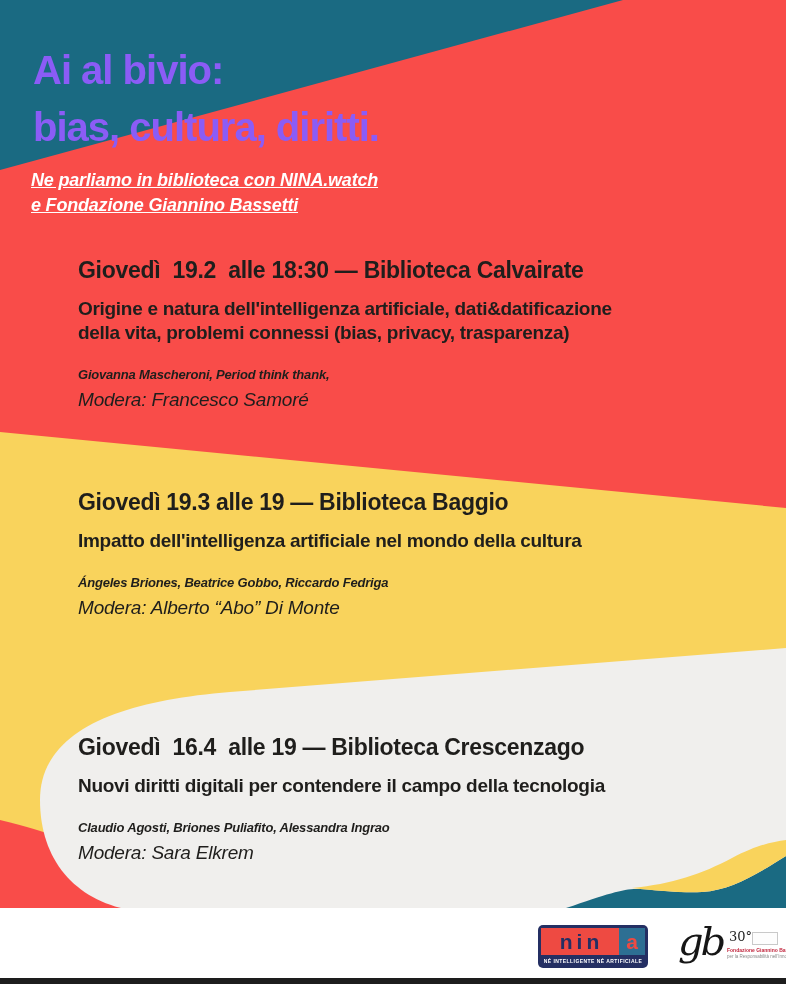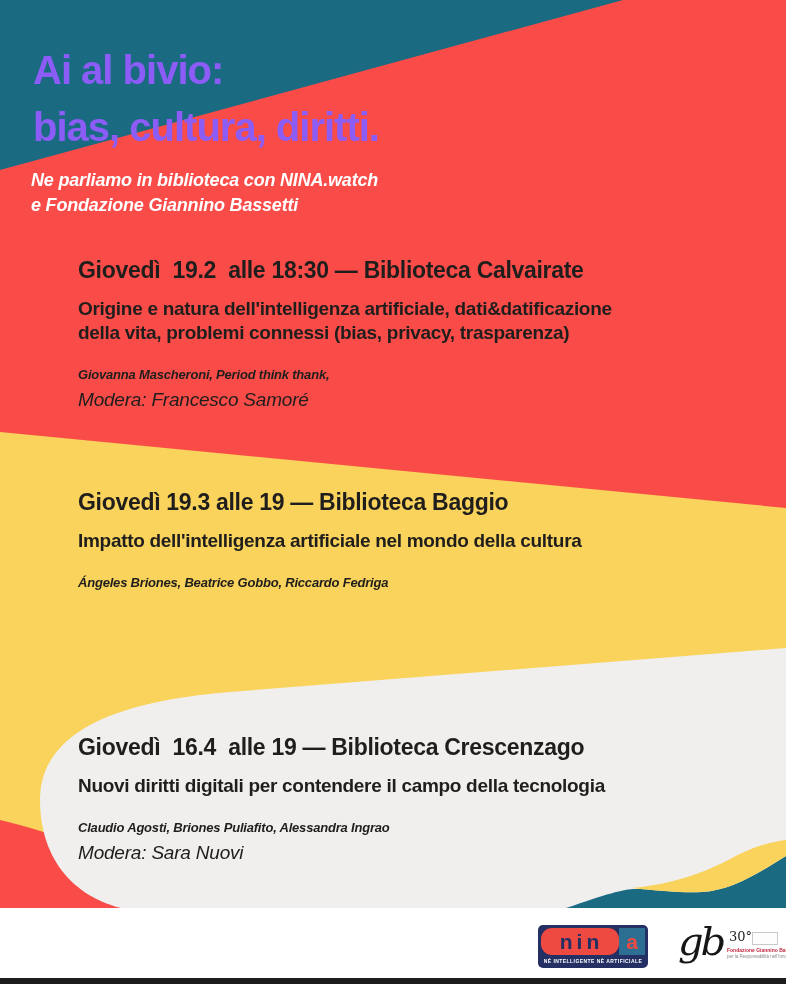--- a/index.html
+++ b/index.html
@@ -8,21 +8,21 @@
     background:#ffffff; font-family:"Liberation Sans", sans-serif;
     -webkit-font-smoothing:antialiased;
   }
   #shapes { position:absolute; left:0; top:0; width:786px; height:984px; }
 
   
   .title-block { position:absolute; left:33px; top:42px; color:#8b5cf6; }
   .title-line {
     font-size:40px; font-weight:bold; line-height:57px; letter-spacing:-1px;
   }
-  .subtitle-block { position:absolute; left:31px; top:168px; color:#ffffff; }
+  .subtitle-block { position:absolute; left:31px; top:168px; color:#ffffff;text-decoration:underline; }
   .subtitle-line {
     font-size:18px; font-style:italic; font-weight:bold; line-height:25px;
     letter-spacing:-0.2px;
   }
 
   
   .event { position:absolute; left:78px; width:680px; color:#1f1e1c; }
   .ev-heading {
     font-size:23px; font-weight:bold; line-height:25px; letter-spacing:-0.3px;
     white-space:pre;
@@ -47,21 +47,21 @@
 
   
   .nina-logo {
     position:absolute; left:538px; top:925px; width:110px; height:43px;
     background:#242f63; border-radius:5px; box-sizing:border-box; padding:3px 3px 0 3px;
   }
   .nina-row { display:flex; height:27px; }
   .nina-red-panel {
     flex:1; background:#ee4a42; display:flex; align-items:center; justify-content:center;
     color:#242f63; font-size:21px; font-weight:bold; letter-spacing:4px;
-    padding-left:3px; overflow:hidden;border-radius:11px;
+    padding-left:3px; overflow:hidden;
   }
   .nina-a-square {
     width:26px; background:#2d6f93; display:flex; align-items:center; justify-content:center;
     color:#ee4a42; font-size:21px; font-weight:bold;
   }
   .nina-caption {
     color:#ffffff; font-size:5px; font-weight:bold; letter-spacing:0.45px;
     text-align:center; margin-top:3px; white-space:nowrap;
   }
   .gb-logo { position:absolute; left:678px; top:923px; width:108px; height:48px; }
@@ -116,29 +116,30 @@
     <div class="ev-speakers">Giovanna Mascheroni, Period think thank,</div>
     <div class="ev-modera"><span>Modera: </span><span class="modera-name">Francesco Samoré</span></div>
   </div>
 
   <div class="event" id="event-2">
     <div class="ev-heading">Giovedì 19.3 alle 19 — Biblioteca Baggio</div>
     <div class="ev-desc">
       <div class="ev-desc-line">Impatto dell'intelligenza artificiale nel mondo della cultura</div>
     </div>
     <div class="ev-speakers">Ángeles Briones, Beatrice Gobbo, Riccardo Fedriga</div>
+    <div class="ev-modera"><span>Modera: </span><span class="modera-name">Alberto “Abo” Di Monte</span></div>
   </div>
 
   <div class="event" id="event-3">
     <div class="ev-heading">Giovedì  16.4  alle 19 — Biblioteca Crescenzago</div>
     <div class="ev-desc">
       <div class="ev-desc-line">Nuovi diritti digitali per contendere il campo della tecnologia</div>
     </div>
     <div class="ev-speakers">Claudio Agosti, Briones Puliafito, Alessandra Ingrao</div>
-    <div class="ev-modera"><span>Modera: </span><span class="modera-name">Sara Nuovi</span></div>
+    <div class="ev-modera"><span>Modera: </span><span class="modera-name">Sara Elkrem</span></div>
   </div>
 
   <div class="nina-logo">
     <div class="nina-row">
       <div class="nina-red-panel">nin</div>
       <div class="nina-a-square">a</div>
     </div>
     <div class="nina-caption">NÉ INTELLIGENTE NÉ ARTIFICIALE</div>
   </div>
 

